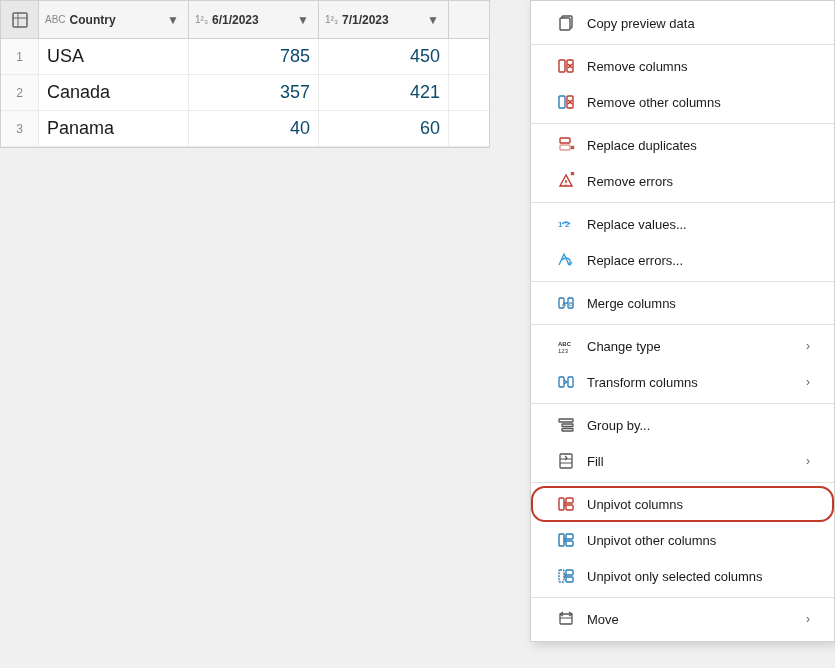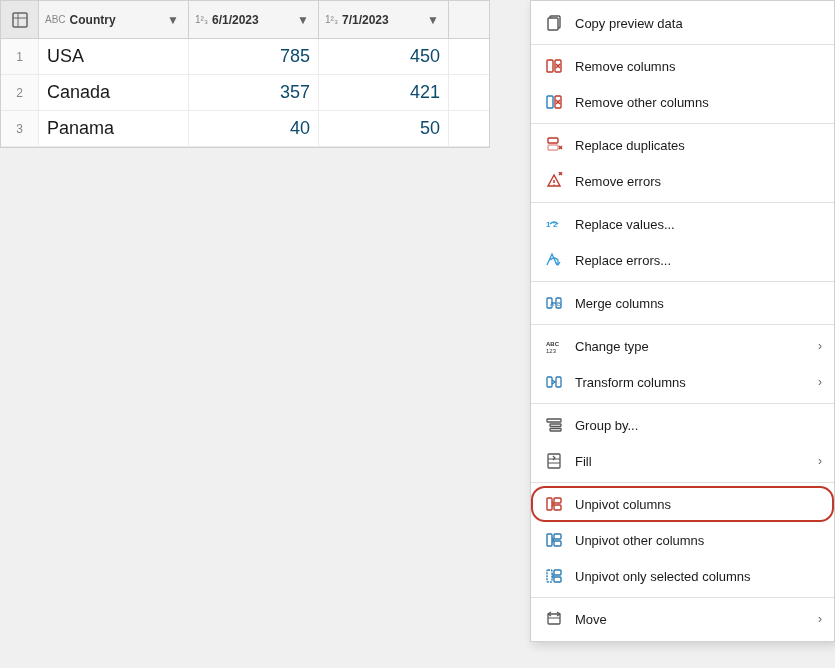--- a/index.html
+++ b/index.html
@@ -130,21 +130,21 @@
       background: #fff;
       border: 1px solid #d0d0d0;
       box-shadow: 3px 3px 10px rgba(0,0,0,0.15);
       padding: 4px 0;
       z-index: 100;
     }
 
     .menu-item {
       display: flex;
       align-items: center;
-      padding: 6px 12px;
+      padding: 6px 24px;
       height: 36px;
       cursor: pointer;
       gap: 10px;
       color: #1a1a1a;
       font-size: 13px;
     }
 
     .menu-item.highlighted {
       background: #fff;
       outline: 2px solid #c0392b;
@@ -235,21 +235,21 @@
     <div class="td-rownum">2</div>
     <div class="td-cell country">Canada</div>
     <div class="td-cell num">357</div>
     <div class="td-cell num">421</div>
   </div>
 
   <div class="table-data-row">
     <div class="td-rownum">3</div>
     <div class="td-cell country">Panama</div>
     <div class="td-cell num">40</div>
-    <div class="td-cell num">50</div>
+    <div class="td-cell num">60</div>
   </div>
 </div>
 
 <div class="context-menu">
 
   <div class="menu-item">
     <span class="icon icon-copy">
       <svg width="18" height="18" viewBox="0 0 18 18" fill="none">
         <rect x="5" y="2" width="10" height="12" rx="1" stroke="#555" stroke-width="1.4" fill="none"></rect>
         <rect x="3" y="4" width="10" height="12" rx="1" stroke="#555" stroke-width="1.4" fill="white"></rect>

